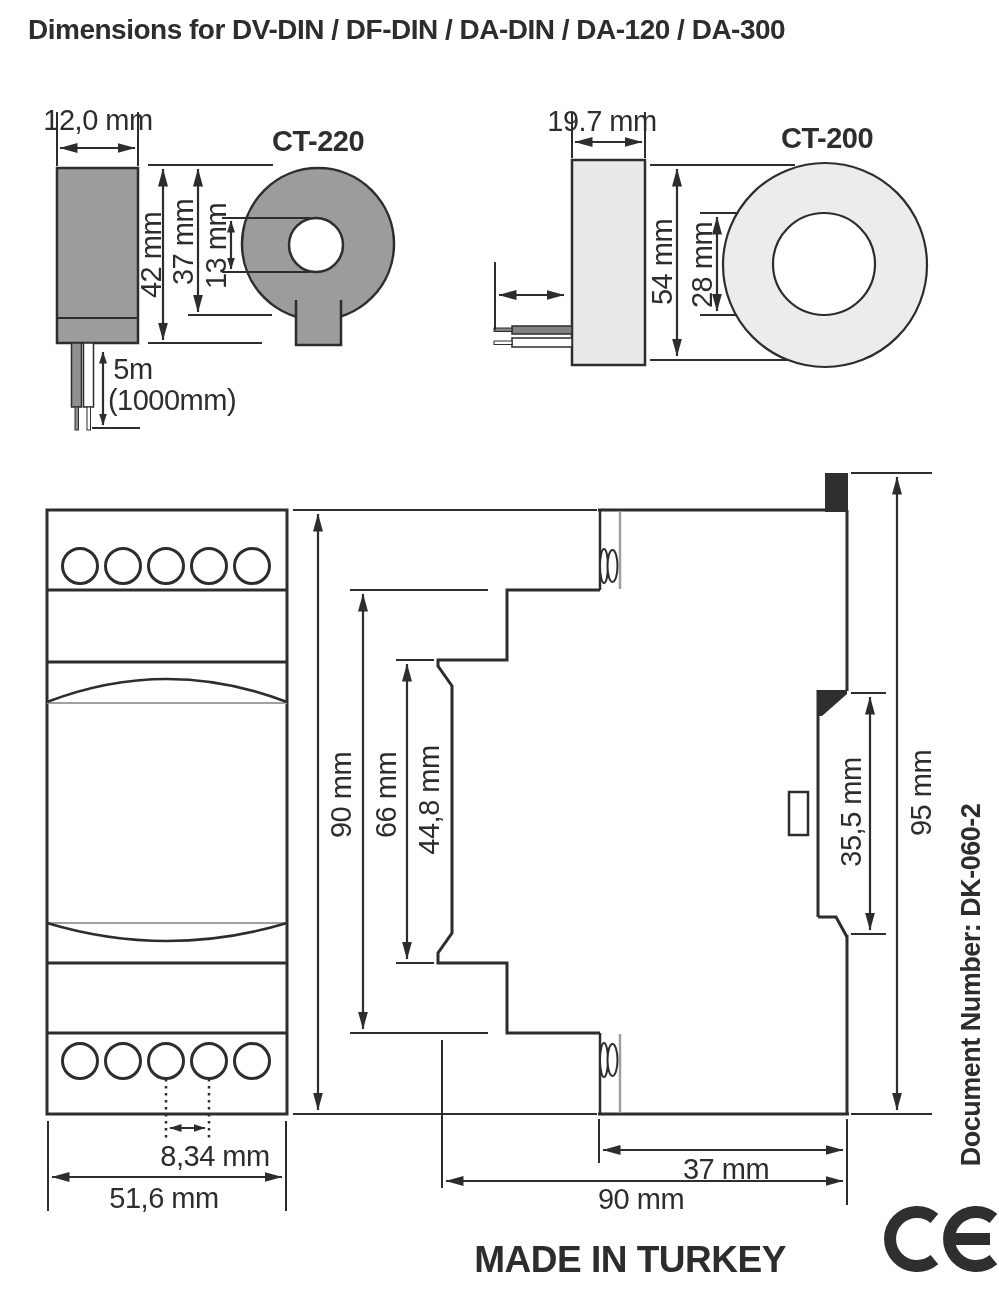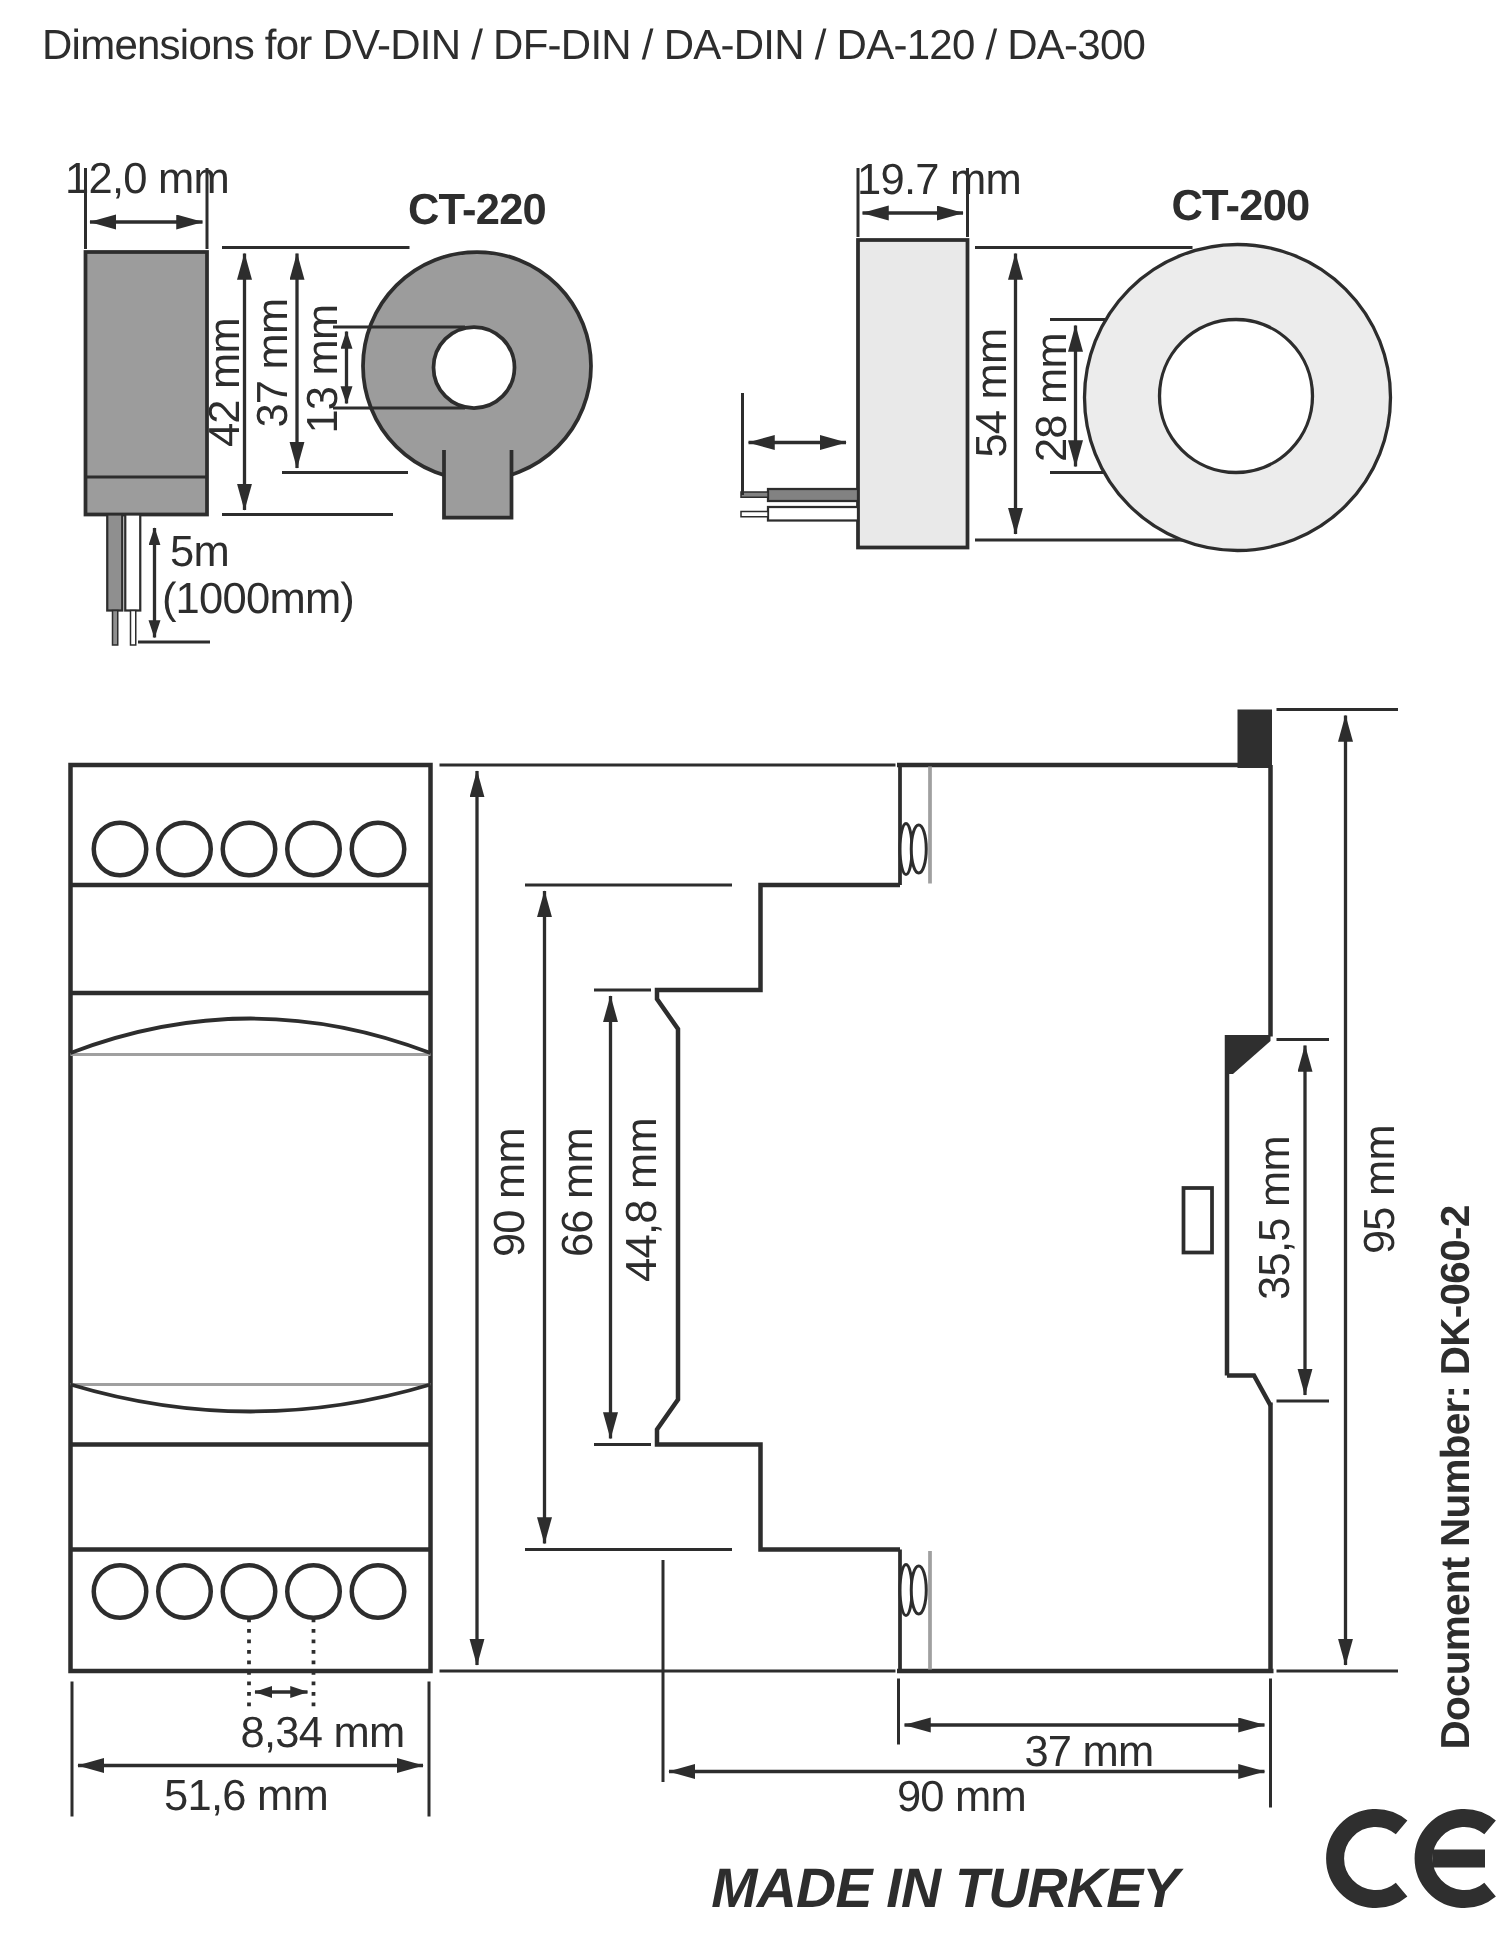--- a/index.html
+++ b/index.html
@@ -1,24 +1,24 @@
 <!DOCTYPE html>
 <html><head>
 <meta charset="utf-8">
 <style>
   html,body{margin:0;padding:0;background:#fff;}
   .canvas{position:relative;width:999px;height:1289px;background:#fff;overflow:hidden;
           font-family:"Liberation Sans",sans-serif;color:#2d2d2d;}
   .canvas svg{position:absolute;left:0;top:0;}
-  .title{position:absolute;left:28px;top:14px;font-size:28px;font-weight:normal;letter-spacing:-0.5px;white-space:nowrap;}
+  .title{position:absolute;left:28px;top:14px;font-size:28px;font-weight:bold;letter-spacing:-0.5px;white-space:nowrap;}
   .lbl{position:absolute;white-space:nowrap;font-size:29px;letter-spacing:-0.5px;line-height:1;
        transform:translate(-50%,-50%);}
   .lbl.rot{transform:translate(-50%,-50%) rotate(-90deg);}
   .lbl.bold{font-weight:bold;}
-  .lbl.big{font-size:37px;font-style:italic;}
+  .lbl.big{font-size:37px;}
   .lbl.doc{font-size:27px;}
 </style>
 </head>
 <body>
 
 <div class="canvas">
 
 <svg width="999" height="1289" viewBox="0 0 999 1289">
   <defs>
     <marker id="ah" markerUnits="userSpaceOnUse" markerWidth="19" markerHeight="11" refX="17.5" refY="5" orient="auto-start-reverse">
@@ -222,21 +222,21 @@
   <div class="title">Dimensions for DV-DIN / DF-DIN / DA-DIN / DA-120 / DA-300</div>
 
   <div class="lbl" style="left:98px;top:120px">12,0 mm</div>
   <div class="lbl rot" style="left:151px;top:255px">42 mm</div>
   <div class="lbl rot" style="left:183px;top:242px">37 mm</div>
   <div class="lbl rot" style="left:216px;top:246px">13 mm</div>
   <div class="lbl" style="left:133px;top:369px">5m</div>
   <div class="lbl" style="left:172px;top:400px">(1000mm)</div>
   <div class="lbl bold" style="left:318px;top:141px">CT-220</div>
 
-  <div class="lbl" style="left:626px;top:121px">19.7 mm</div>
+  <div class="lbl" style="left:602px;top:121px">19.7 mm</div>
   <div class="lbl rot" style="left:662px;top:262px">54 mm</div>
   <div class="lbl rot" style="left:702px;top:265px">28 mm</div>
   <div class="lbl bold" style="left:827px;top:138px">CT-200</div>
 
   <div class="lbl rot" style="left:341px;top:795px">90 mm</div>
   <div class="lbl rot" style="left:386px;top:795px">66 mm</div>
   <div class="lbl rot" style="left:429px;top:800px">44,8 mm</div>
   <div class="lbl rot" style="left:851px;top:812px">35,5 mm</div>
   <div class="lbl rot" style="left:921px;top:793px">95 mm</div>
 

